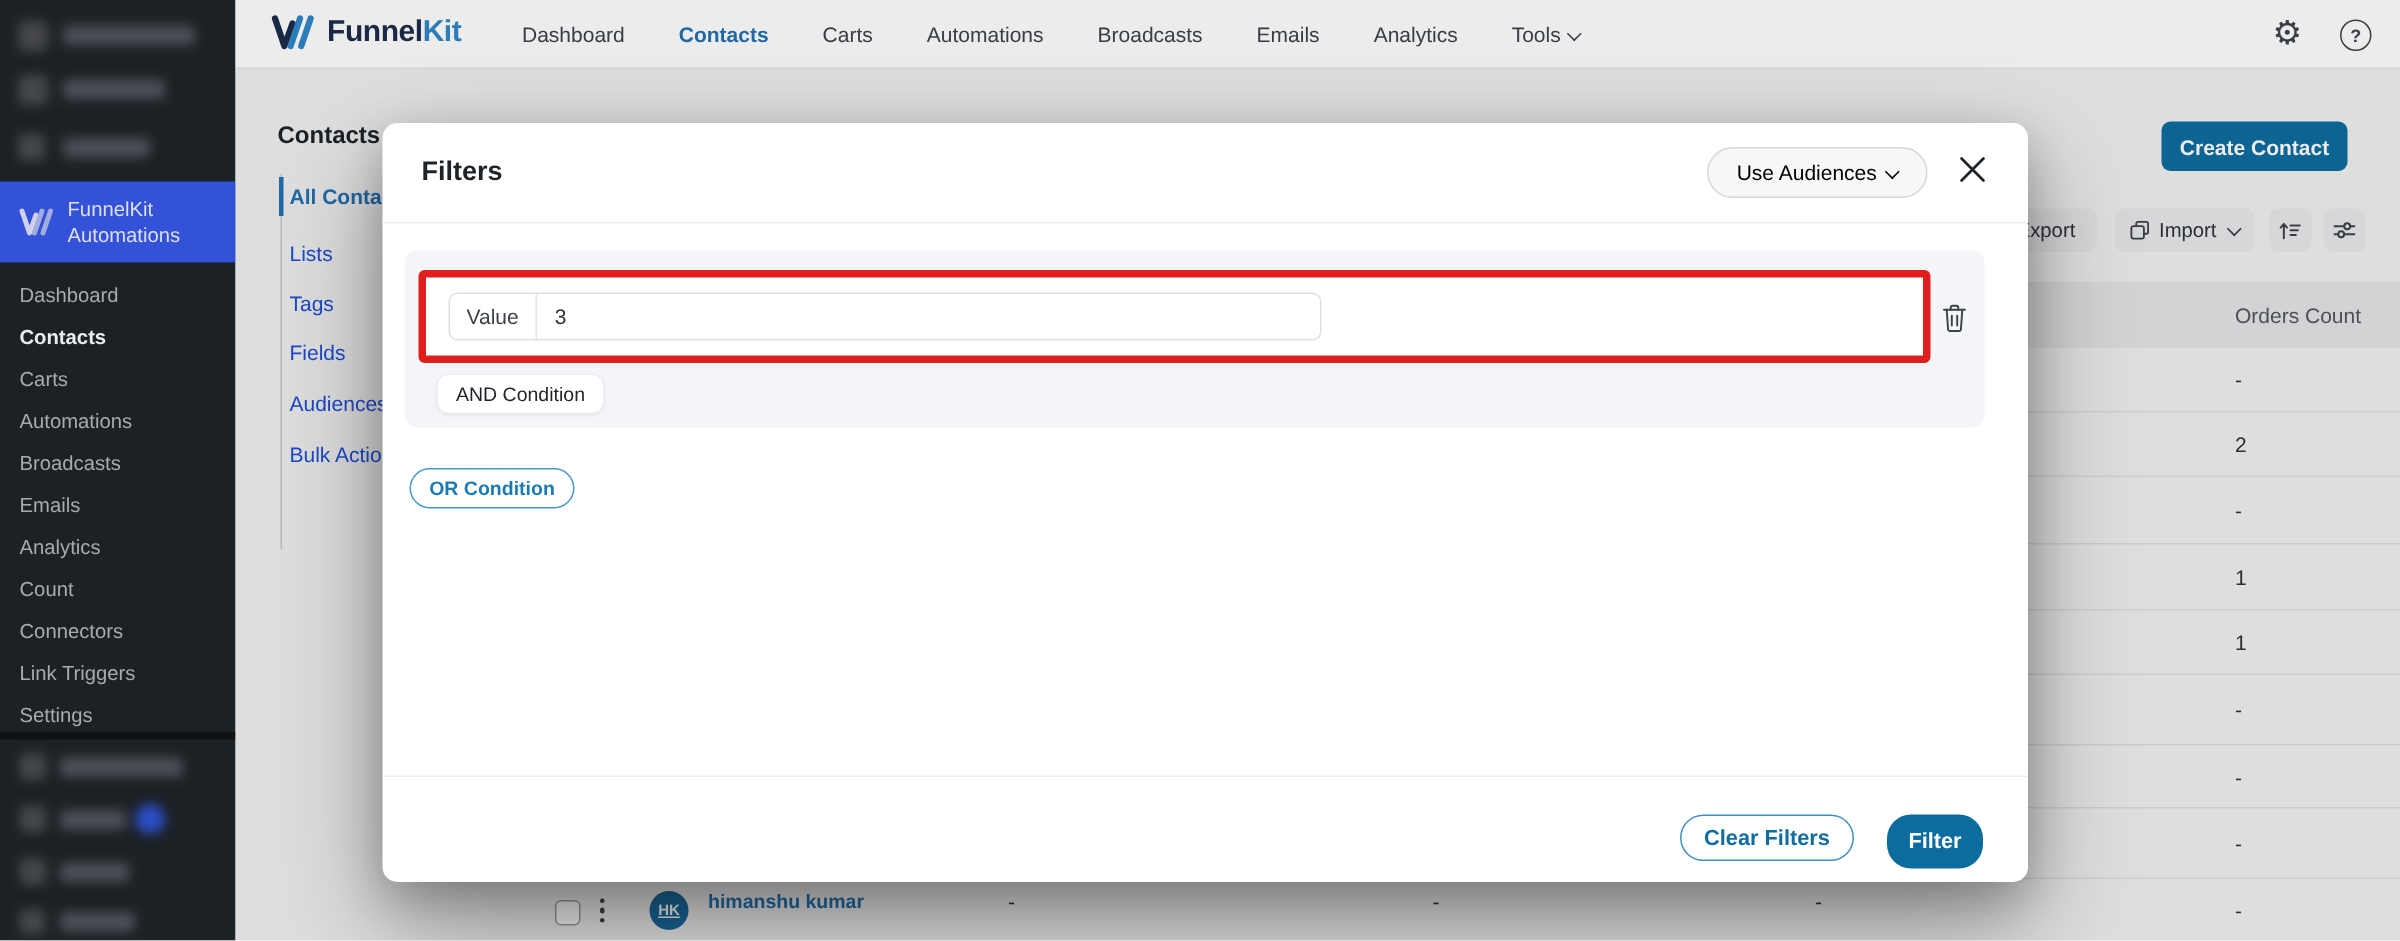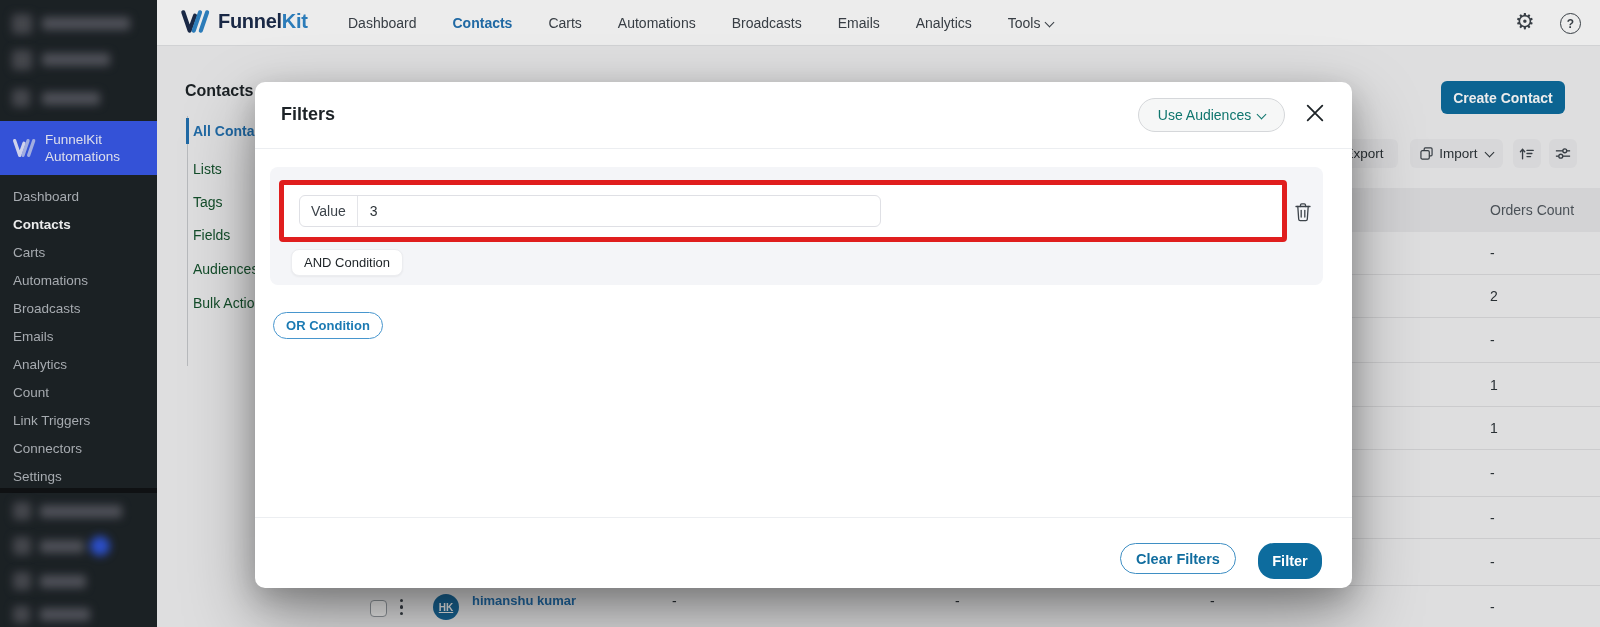--- a/index.html
+++ b/index.html
@@ -33,21 +33,21 @@
   .chev { display:inline-block; width:7px; height:7px; border-right:1.6px solid currentColor; border-bottom:1.6px solid currentColor; transform:rotate(45deg); margin:0 0 2px 6px; }
   .gear { position:absolute; left:1358px; top:8px; font-size:22px; color:#3c434a; cursor:pointer; line-height:28px; }
   .help { position:absolute; left:1403px; top:13px; width:21px; height:21px; border:1.7px solid #3c434a; border-radius:50%;
           color:#3c434a; font-size:12px; font-weight:bold; display:flex; align-items:center; justify-content:center; cursor:pointer; }
 
   
   .content { position:absolute; left:157px; top:46px; width:1443px; height:581px; background:#f0f0f1; z-index:1; }
   .page-title { position:absolute; left:28px; top:36px; font-size:16px; font-weight:bold; color:#1d2327; }
   .subnav-line { position:absolute; left:30px; top:70px; width:1px; height:250px; background:#c7c9cc; }
   .subnav-active-bar { position:absolute; left:29px; top:72px; width:3px; height:26px; background:#2271b1; }
-  .subnav-item { position:absolute; left:36px; font-size:14px; color:#14532d; white-space:nowrap; cursor:pointer; }
+  .subnav-item { position:absolute; left:36px; font-size:14px; color:#1d4ed8; white-space:nowrap; cursor:pointer; }
   .subnav-item.active { color:#2271b1; font-weight:bold; }
   .btn-primary { background:#0d6c9e; color:#fff; border:none; border-radius:6px; font-weight:bold; cursor:pointer; font-family:inherit; }
   .create-contact { position:absolute; left:1284px; top:35px; width:124px; height:33px; font-size:14px; }
   .pill { position:absolute; top:93px; height:29px; background:#e9e9eb; border-radius:6px; color:#2c3338; font-size:13.5px;
           display:flex; align-items:center; justify-content:center; gap:6px; cursor:pointer; border:none; font-family:inherit; }
   .thead { position:absolute; left:183px; top:142px; width:1260px; height:44px; background:#e4e4e6; }
   .thead .hlabel { position:absolute; left:1150px; top:14px; font-size:14px; color:#50575e; white-space:nowrap; }
   .trow { position:absolute; left:183px; width:1260px; border-bottom:1px solid #dcdcde; cursor:pointer; }
   .trow .val { position:absolute; left:1150px; top:50%; transform:translateY(-50%); font-size:14px; color:#2c3338; }
   .checkbox { position:absolute; width:17px; height:17px; background:#fff; border:1.5px solid #99a0a6; border-radius:4px; cursor:pointer; }
@@ -57,21 +57,21 @@
             display:flex; align-items:center; justify-content:center;text-decoration:underline; }
   .rowname { position:absolute; font-size:13px; font-weight:bold; color:#2271b1; cursor:pointer; }
   .rowdash { position:absolute; font-size:14px; color:#2c3338; }
 
   
   .overlay { position:absolute; left:0; top:0; width:1600px; height:627px; background:rgba(10,10,14,0.08); z-index:5; }
   .modal { position:absolute; left:255px; top:82px; width:1097px; height:506px; background:#fff; border-radius:10px; z-index:6;
            box-shadow:0 30px 70px rgba(0,0,0,0.35), 0 10px 30px rgba(0,0,0,0.22); }
   .modal-title { position:absolute; left:26px; top:22px; font-size:18px; font-weight:bold; color:#1d2327; }
   .use-aud { position:absolute; left:883px; top:16px; width:147px; height:34px; background:#f6f7f7; border:1px solid #d5d7da;
-             border-radius:17px; font-size:14px; color:#0f766e; display:flex; align-items:center; justify-content:center; gap:1px;
+             border-radius:17px; font-size:14px; color:#000000; display:flex; align-items:center; justify-content:center; gap:1px;
              cursor:pointer; font-family:inherit; }
   .close-x { position:absolute; left:1051px; top:22px; width:18px; height:18px; cursor:pointer; }
   .mod-divider { position:absolute; left:0; top:66px; width:1097px; height:1px; background:#eceef1; }
   .filter-panel { position:absolute; left:15px; top:85px; width:1053px; height:118px; background:#f4f5f8; border-radius:8px; }
   .red-rect { position:absolute; left:9px; top:13px; width:1008px; height:62px; background:#fff; border:5px solid #e01e1e; border-radius:4px;
               display:flex; align-items:center; }
   .ctl-group { display:flex; align-items:stretch; height:32px; background:#fff; border:1px solid #dfe0e5; border-radius:6px; overflow:hidden; }
   .ctl-cell { display:flex; align-items:center; font-size:14px; color:#2c3338; }
   .ctl-label { padding:0 11px; border-right:1px solid #e4e5e9; color:#3c434a; }
   .ctl-select { cursor:pointer; justify-content:space-between; }
@@ -115,22 +115,22 @@
 
   <ul class="sb-menu">
     <li>Dashboard</li>
     <li class="active">Contacts</li>
     <li>Carts</li>
     <li>Automations</li>
     <li>Broadcasts</li>
     <li>Emails</li>
     <li>Analytics</li>
     <li>Count</li>
+    <li>Connectors</li>
     <li>Link Triggers</li>
-    <li>Connectors</li>
     <li>Settings</li>
   </ul>
 
   <div class="sb-divider" style="top:488px;"></div>
   <div class="blurwrap" style="left:0;top:498px;width:157px;height:30px;">
     <span class="b-icon" style="left:13px;top:4px;width:18px;height:18px;"></span>
       <span class="b-bar" style="left:40px;top:7px;width:82px;"></span>
   </div>
   <div class="blurwrap" style="left:0;top:532px;width:157px;height:32px;">
     <span class="b-icon" style="left:13px;top:5px;width:18px;height:18px;"></span>

